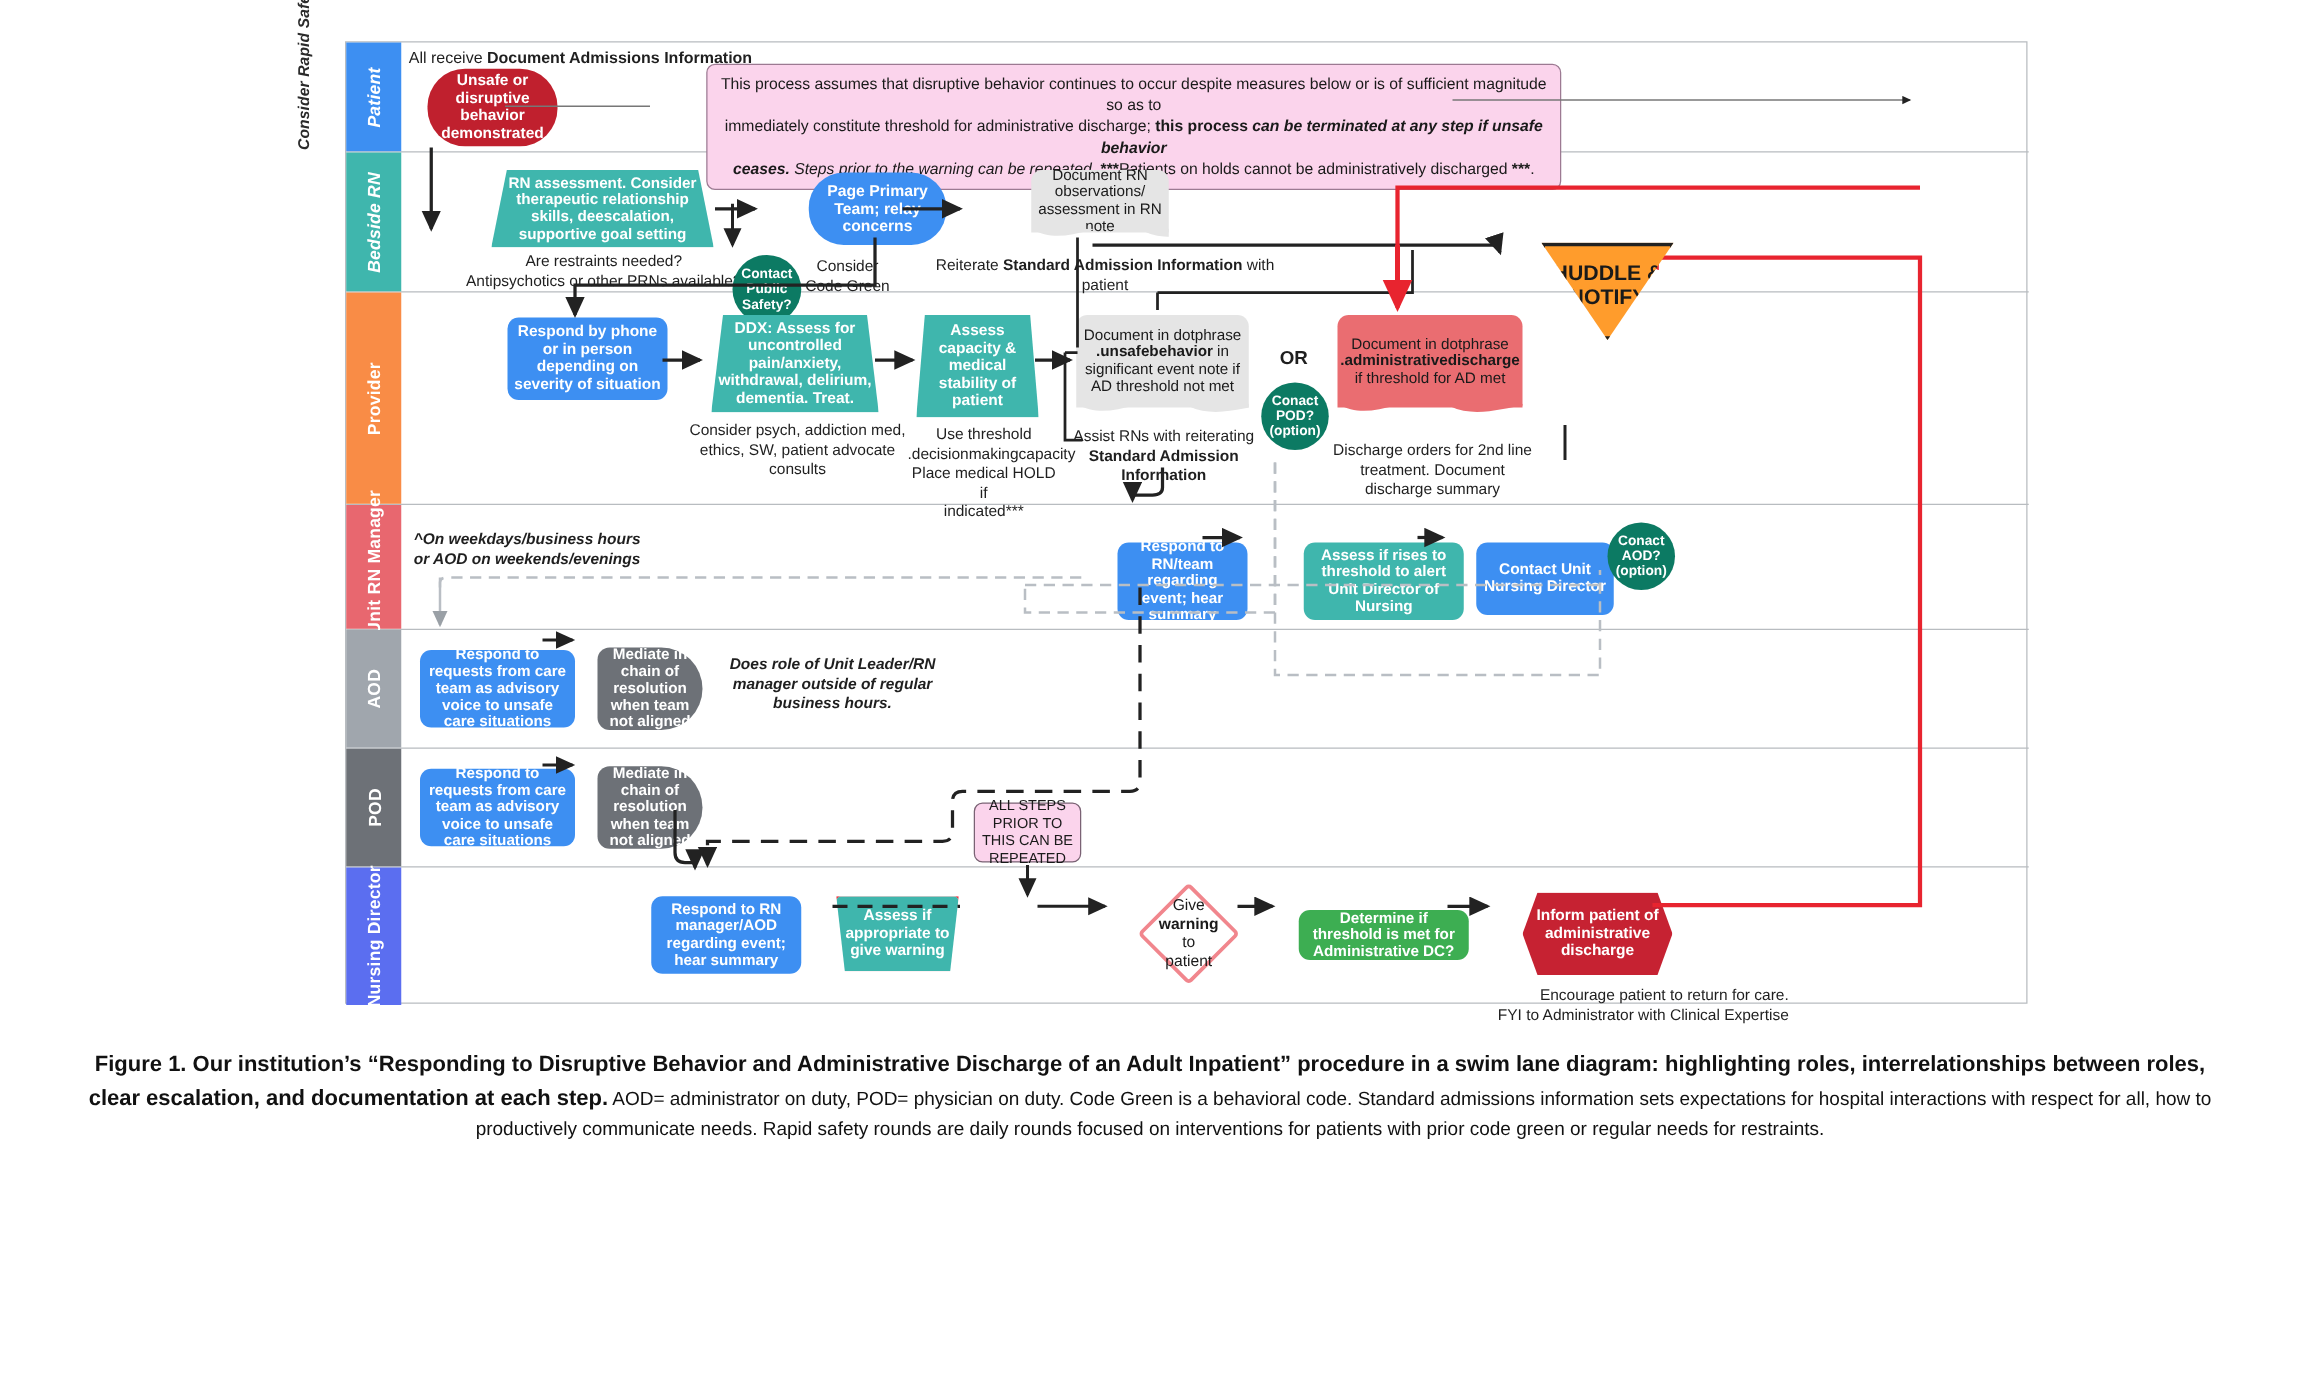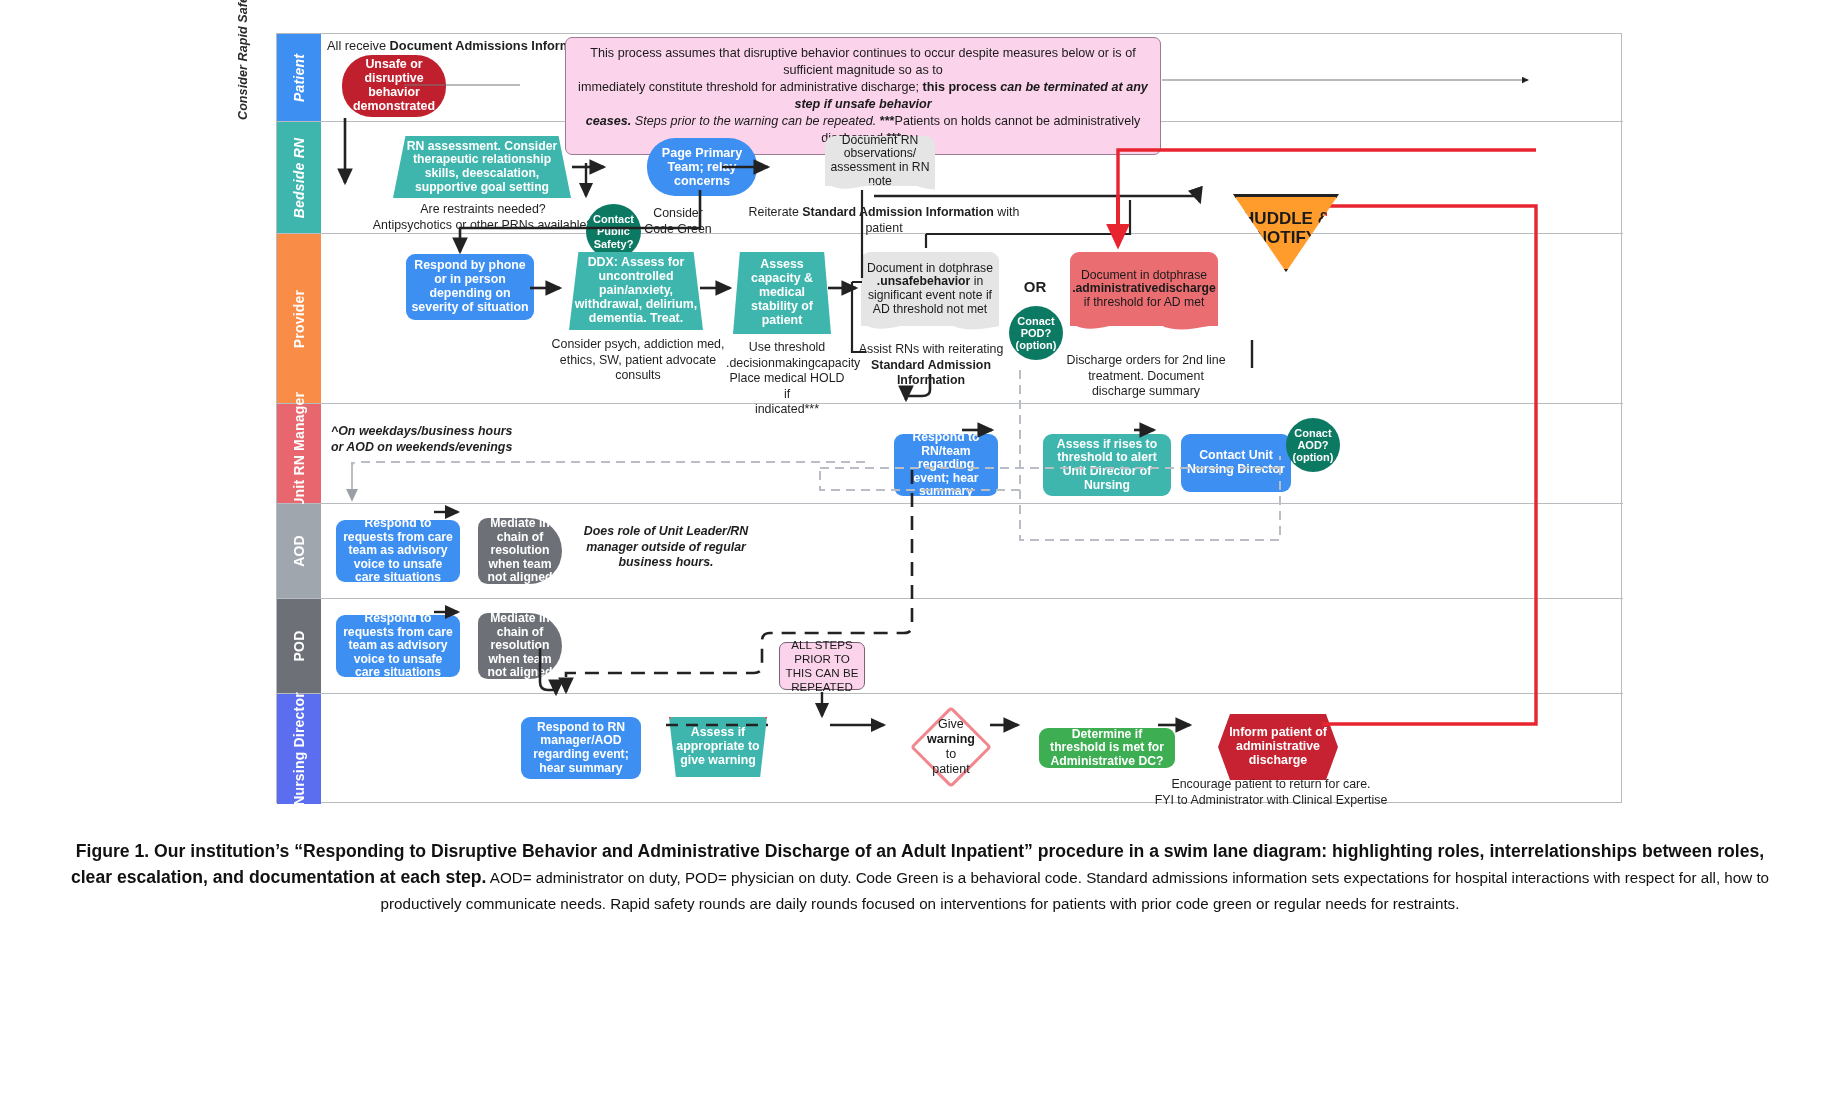--- a/index.html
+++ b/index.html
@@ -202,21 +202,21 @@
       <div class="lane-label" style="background:#3d8ff2;">
         <span style="font-style:italic;">Patient</span>
       </div>
       <div class="lane-body">
         <div class="anno anno-l" style="left:6px; top:4px; width:420px; font-size:12.8px;">
           <span>All receive </span><b>Document Admissions Information</b>
         </div>
         <div class="node n-darkred" style="left:21px; top:21px; width:104px; height:62px; font-size:12.4px; border-radius:30px;">
           <span>Unsafe or disruptive behavior demonstrated</span>
         </div>
-        <div class="callout" style="left:244px; top:3px; width:596px;">
+        <div class="callout" style="left:244px; top:17px; width:684px;">
           <div>This process assumes that disruptive behavior continues to occur despite measures below or is of sufficient magnitude so as to</div>
           <div>
             <span>immediately constitute threshold for administrative discharge; </span><b>this process </b><b style="font-style:italic;">can be terminated at any step if unsafe behavior</b>
           </div>
           <div>
             <b style="font-style:italic;">ceases.</b><i> Steps prior to the warning can be repeated. </i><b>***</b><span>Patients on holds cannot be administratively discharged </span><b>***</b><span>.</span>
           </div>
         </div>
       </div>
     </div>
@@ -372,21 +372,21 @@
           <span>
             <span>Give </span><b>warning</b><span> to patient</span>
           </span>
         </div>
         <div class="node n-green n-rect" style="left:718px; top:34px; width:136px; height:40px; font-size:12.2px;">
           <span>Determine if threshold is met for Administrative DC?</span>
         </div>
         <div class="node n-hex" style="left:897px; top:20px; width:120px; height:66px; font-size:12.4px;">
           <span>Inform patient of administrative discharge</span>
         </div>
-        <div class="anno" style="left:790px; top:83px; width:320px;">
+        <div class="anno" style="left:790px; top:95px; width:320px;text-align:right;">
           <div>Encourage patient to return for care.</div>
           <div>FYI to Administrator with Clinical Expertise</div>
         </div>
       </div>
     </div>
 
   </div>
 
   <div class="callout-sm" style="left:779px; top:642px; width:86px; height:48px;">
     <span>ALL STEPS PRIOR TO THIS CAN BE REPEATED</span>

